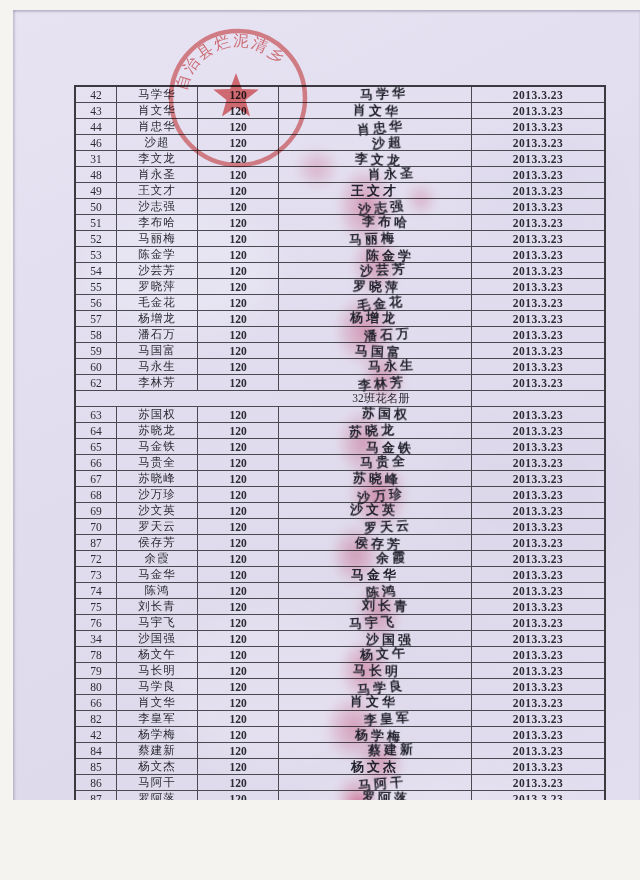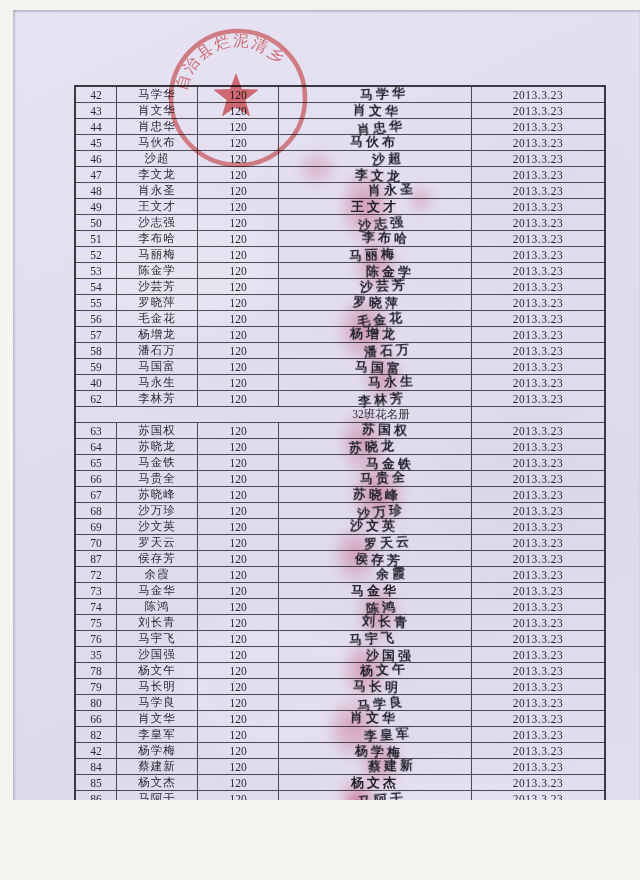--- a/index.html
+++ b/index.html
@@ -20,23 +20,23 @@
 
   
   #roster-table{position:absolute;left:74px;top:85px;width:524px;height:719px;
                 border-collapse:collapse;table-layout:fixed;}
   #roster-table td{border:1px solid #4a4a52;padding:0;font-size:11.5px;color:#2b2b33;
                    text-align:center;vertical-align:middle;overflow:visible;
                    font-family:"Liberation Serif","DejaVu Serif",serif;}
   #roster-table{border:2px solid #3a3a40;border-bottom:3px solid #2d2d33;}
   td.c-no{width:40px;}
   td.c-name{width:80px;letter-spacing:1px;}
-  td.c-amt{width:80px;}
+  td.c-amt{width:80px;font-weight:bold;}
   td.c-sig{width:192px;text-align:left;position:relative;}
-  td.c-date{width:132px;font-size:12px;letter-spacing:.5px;}
+  td.c-date{width:132px;font-size:12px;letter-spacing:.5px;font-weight:bold;}
   .divider-label{display:inline-block;padding-left:215px;font-size:11.5px;color:#2b2b33;white-space:nowrap;}
 
   
   .sig{display:inline-block;white-space:nowrap;font-size:13px;font-weight:bold;
        color:#23232e;letter-spacing:3px;line-height:1;position:relative;z-index:5;
        filter:blur(.35px);font-family:"Liberation Serif","DejaVu Serif",serif;}
   #page-num{position:absolute;left:538px;top:804px;font-size:28px;color:#26262e;
             font-family:"DejaVu Sans",sans-serif;transform:rotate(6deg) skewX(-6deg);
             filter:blur(.2px);}
 
@@ -77,35 +77,28 @@
           <td class="c-date">2013.3.23</td>
         </tr>
         <tr>
           <td class="c-no">44</td>
           <td class="c-name">肖忠华</td>
           <td class="c-amt">120</td>
           <td class="c-sig"><span class="sig" style="margin-left: 12px; transform: rotate(-6deg) translateY(1px);">肖忠华</span></td>
           <td class="c-date">2013.3.23</td>
         </tr>
         <tr>
-          <td class="c-no">45</td>
-          <td class="c-name">马伙布</td>
-          <td class="c-amt">120</td>
-          <td class="c-sig"><span class="sig" style="margin-left: -2px; transform: rotate(1deg) translateY(-1px);">马伙布</span></td>
-          <td class="c-date">2013.3.23</td>
-        </tr>
-        <tr>
           <td class="c-no">46</td>
           <td class="c-name">沙超</td>
           <td class="c-amt">120</td>
           <td class="c-sig"><span class="sig" style="margin-left: 26px; transform: rotate(-4deg) translateY(0px);">沙超</span></td>
           <td class="c-date">2013.3.23</td>
         </tr>
         <tr>
-          <td class="c-no">47</td>
+          <td class="c-no">31</td>
           <td class="c-name">李文龙</td>
           <td class="c-amt">120</td>
           <td class="c-sig"><span class="sig" style="margin-left: 8px; transform: rotate(3deg) translateY(1px);">李文龙</span></td>
           <td class="c-date">2013.3.23</td>
         </tr>
         <tr>
           <td class="c-no">48</td>
           <td class="c-name">肖永圣</td>
           <td class="c-amt">120</td>
           <td class="c-sig"><span class="sig" style="margin-left: 34px; transform: rotate(-2deg) translateY(-1px);">肖永圣</span></td>
@@ -182,21 +175,21 @@
           <td class="c-date">2013.3.23</td>
         </tr>
         <tr>
           <td class="c-no">59</td>
           <td class="c-name">马国富</td>
           <td class="c-amt">120</td>
           <td class="c-sig"><span class="sig" style="margin-left: 8px; transform: rotate(3deg) translateY(1px);">马国富</span></td>
           <td class="c-date">2013.3.23</td>
         </tr>
         <tr>
-          <td class="c-no">40</td>
+          <td class="c-no">60</td>
           <td class="c-name">马永生</td>
           <td class="c-amt">120</td>
           <td class="c-sig"><span class="sig" style="margin-left: 34px; transform: rotate(-2deg) translateY(-1px);">马永生</span></td>
           <td class="c-date">2013.3.23</td>
         </tr>
         <tr>
           <td class="c-no">62</td>
           <td class="c-name">李林芳</td>
           <td class="c-amt">120</td>
           <td class="c-sig"><span class="sig" style="margin-left: 14px; transform: rotate(-5deg) translateY(1px);">李林芳</span></td>
@@ -298,21 +291,21 @@
           <td class="c-date">2013.3.23</td>
         </tr>
         <tr>
           <td class="c-no">76</td>
           <td class="c-name">马宇飞</td>
           <td class="c-amt">120</td>
           <td class="c-sig"><span class="sig" style="margin-left: -4px; transform: rotate(-3deg) translateY(0px);">马宇飞</span></td>
           <td class="c-date">2013.3.23</td>
         </tr>
         <tr>
-          <td class="c-no">35</td>
+          <td class="c-no">34</td>
           <td class="c-name">沙国强</td>
           <td class="c-amt">120</td>
           <td class="c-sig"><span class="sig" style="margin-left: 30px; transform: rotate(1deg) translateY(1px);">沙国强</span></td>
           <td class="c-date">2013.3.23</td>
         </tr>
         <tr>
           <td class="c-no">78</td>
           <td class="c-name">杨文午</td>
           <td class="c-amt">120</td>
           <td class="c-sig"><span class="sig" style="margin-left: 18px; transform: rotate(-3deg) translateY(-1px);">杨文午</span></td>

